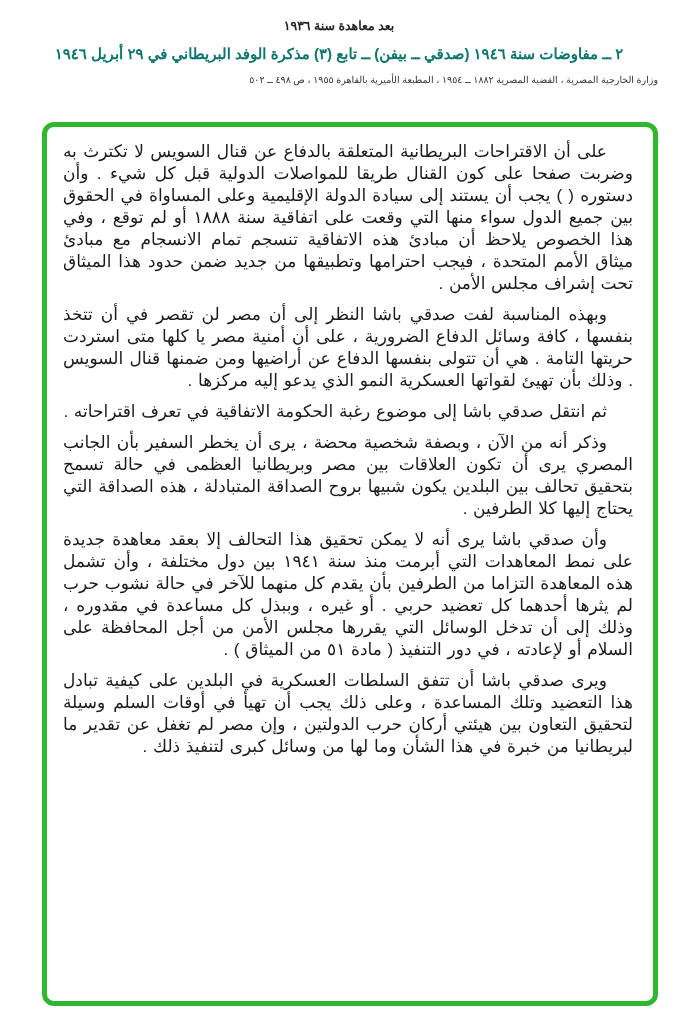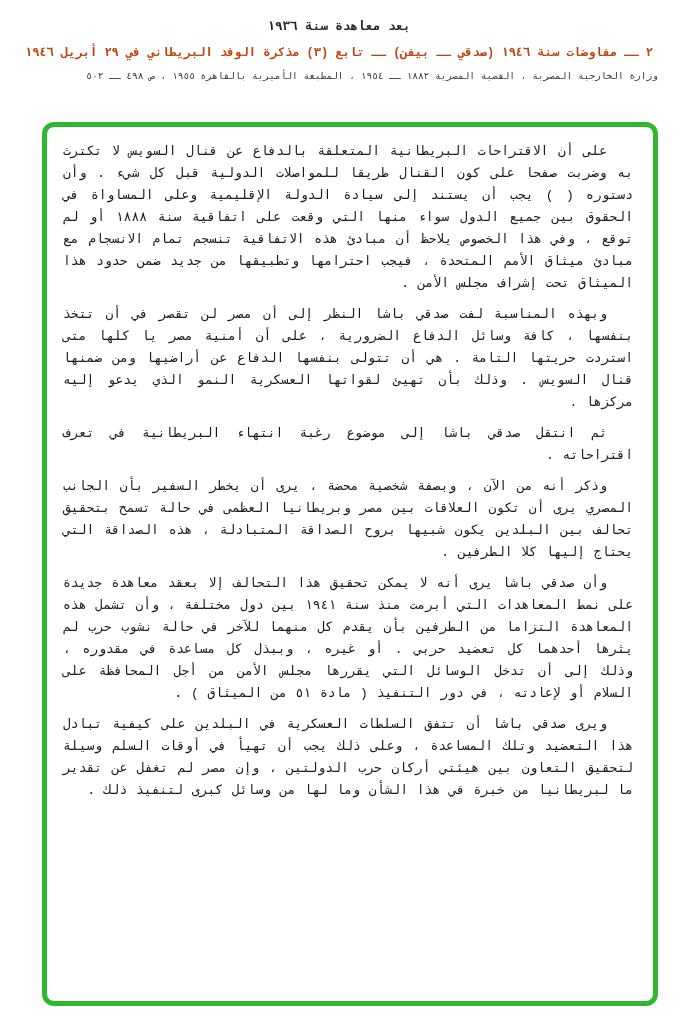--- a/index.html
+++ b/index.html
@@ -5,40 +5,40 @@
   html, body {
     margin: 0;
     padding: 0;
     background: #ffffff;
   }
   .page {
     position: relative;
     width: 678px;
     height: 1020px;
     background: #ffffff;
-    font-family: Liberation Mono, monospace;
+    font-family: Liberation Sans, sans-serif;
     color: #1b1b1b;
     direction: rtl;
     overflow: hidden;
   }
   .header {
     text-align: center;
     padding-top: 18px;
   }
   .header-line {
     font-size: 12.5px;
     font-weight: bold;
     color: #222;
     letter-spacing: 1px;
     margin: 0 0 10px 0;
   }
   .title-line {
-    font-size: 12px;
+    font-size: 15px;
     font-weight: bold;
-    color: #c2410c;
+    color: #0f766e;
     margin: 0 14px 8px 14px;
     line-height: 1.5;
   }
   .source-line {
     font-size: 9.5px;
     color: #333;
     margin: 0 20px;
     letter-spacing: 0.3px;
     text-align: right;
   }
@@ -50,21 +50,21 @@
     height: 884px;
     box-sizing: border-box;
     border: 5px solid #2eb82e;
     border-radius: 12px;
     padding: 14px 20px 8px 16px;
     background: #ffffff;
     overflow: hidden;
   }
   .document-body p {
     margin: 0 0 9px 0;
-    font-size: 13px;
+    font-size: 17px;
     line-height: 22px;
     text-align: justify;
     text-indent: 26px;
     color: #1b1b1b;
     word-spacing: 1px;
   }
 </style>
 </head>
 <body>
 
@@ -73,20 +73,20 @@
   <div class="header">
     <div class="header-line">بعد معاهدة سنة ١٩٣٦</div>
     <div class="title-line">٢ ــ مفاوضات سنة ١٩٤٦ (صدقي ــ بيفن) ــ تابع (٣) مذكرة الوفد البريطاني في ٢٩ أبريل ١٩٤٦</div>
     <div class="source-line">وزارة الخارجية المصرية ، القضية المصرية ١٨٨٢ ــ ١٩٥٤ ، المطبعة الأميرية بالقاهرة ١٩٥٥ ، ص ٤٩٨ ــ ٥٠٢</div>
   </div>
 
   <div class="document-frame" style="border-color: rgb(46, 184, 46);">
     <div class="document-body">
       <p>على أن الاقتراحات البريطانية المتعلقة بالدفاع عن قنال السويس لا تكترث به وضربت صفحا على كون القنال طريقا للمواصلات الدولية قبل كل شيء . وأن دستوره (        ) يجب أن يستند إلى سيادة الدولة الإقليمية وعلى المساواة في الحقوق بين جميع الدول سواء منها التي وقعت على اتفاقية سنة ١٨٨٨ أو لم توقع ، وفي هذا الخصوص يلاحظ أن مبادئ هذه الاتفاقية تنسجم تمام الانسجام مع مبادئ ميثاق الأمم المتحدة ، فيجب احترامها وتطبيقها من جديد ضمن حدود هذا الميثاق تحت إشراف مجلس الأمن .</p>
       <p>وبهذه المناسبة لفت صدقي باشا النظر إلى أن مصر لن تقصر في أن تتخذ بنفسها ، كافة وسائل الدفاع الضرورية ، على أن أمنية مصر يا كلها متى استردت حريتها التامة . هي أن تتولى بنفسها الدفاع عن أراضيها ومن ضمنها قنال السويس . وذلك بأن تهيئ لقواتها العسكرية النمو الذي يدعو إليه مركزها .</p>
-      <p>ثم انتقل صدقي باشا إلى موضوع رغبة انتهاء البريطانية في تعرف اقتراحاته .</p>
+      <p>ثم انتقل صدقي باشا إلى موضوع رغبة الحكومة الاتفاقية في تعرف اقتراحاته .</p>
       <p>وذكر أنه من الآن ، وبصفة شخصية محضة ، يرى أن يخطر السفير بأن الجانب المصري يرى أن تكون العلاقات بين مصر وبريطانيا العظمى في حالة تسمح بتحقيق تحالف بين البلدين يكون شبيها بروح الصداقة المتبادلة ، هذه الصداقة التي يحتاج إليها كلا الطرفين .</p>
       <p>وأن صدقي باشا يرى أنه لا يمكن تحقيق هذا التحالف إلا بعقد معاهدة جديدة على نمط المعاهدات التي أبرمت منذ سنة ١٩٤١ بين دول مختلفة ، وأن تشمل هذه المعاهدة التزاما من الطرفين بأن يقدم كل منهما للآخر في حالة نشوب حرب لم يثرها أحدهما كل تعضيد حربي . أو غيره ، وببذل كل مساعدة في مقدوره ، وذلك إلى أن تدخل الوسائل التي يقررها مجلس الأمن من أجل المحافظة على السلام أو لإعادته ، في دور التنفيذ ( مادة ٥١ من الميثاق ) .</p>
       <p>ويرى صدقي باشا أن تتفق السلطات العسكرية في البلدين على كيفية تبادل هذا التعضيد وتلك المساعدة ، وعلى ذلك يجب أن تهيأ في أوقات السلم وسيلة لتحقيق التعاون بين هيئتي أركان حرب الدولتين ، وإن مصر لم تغفل عن تقدير ما لبريطانيا من خبرة في هذا الشأن وما لها من وسائل كبرى لتنفيذ ذلك .</p>
     </div>
   </div>
 
 </div>
 
 </body></html>

